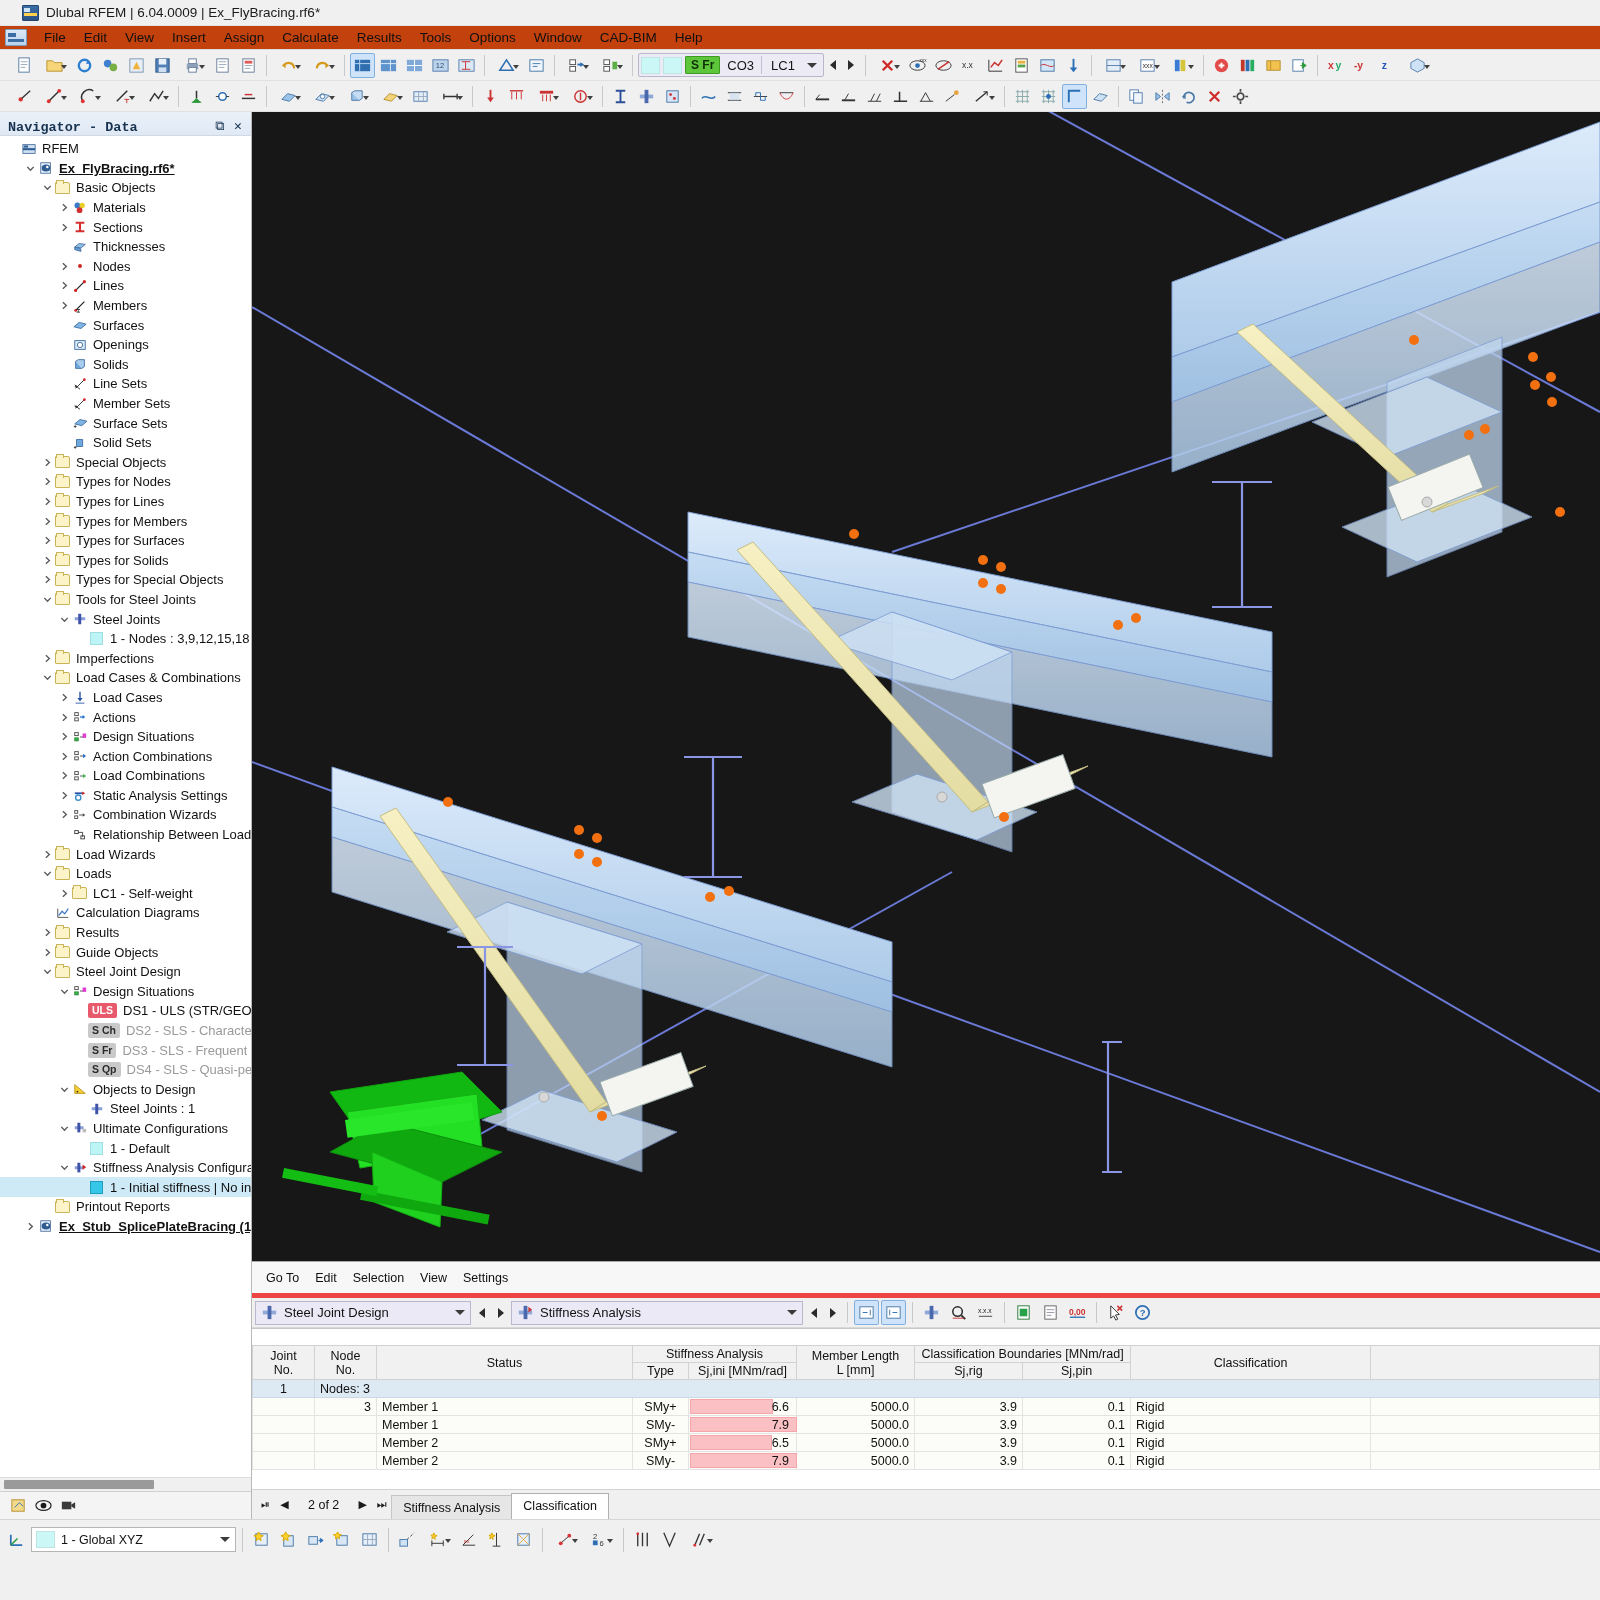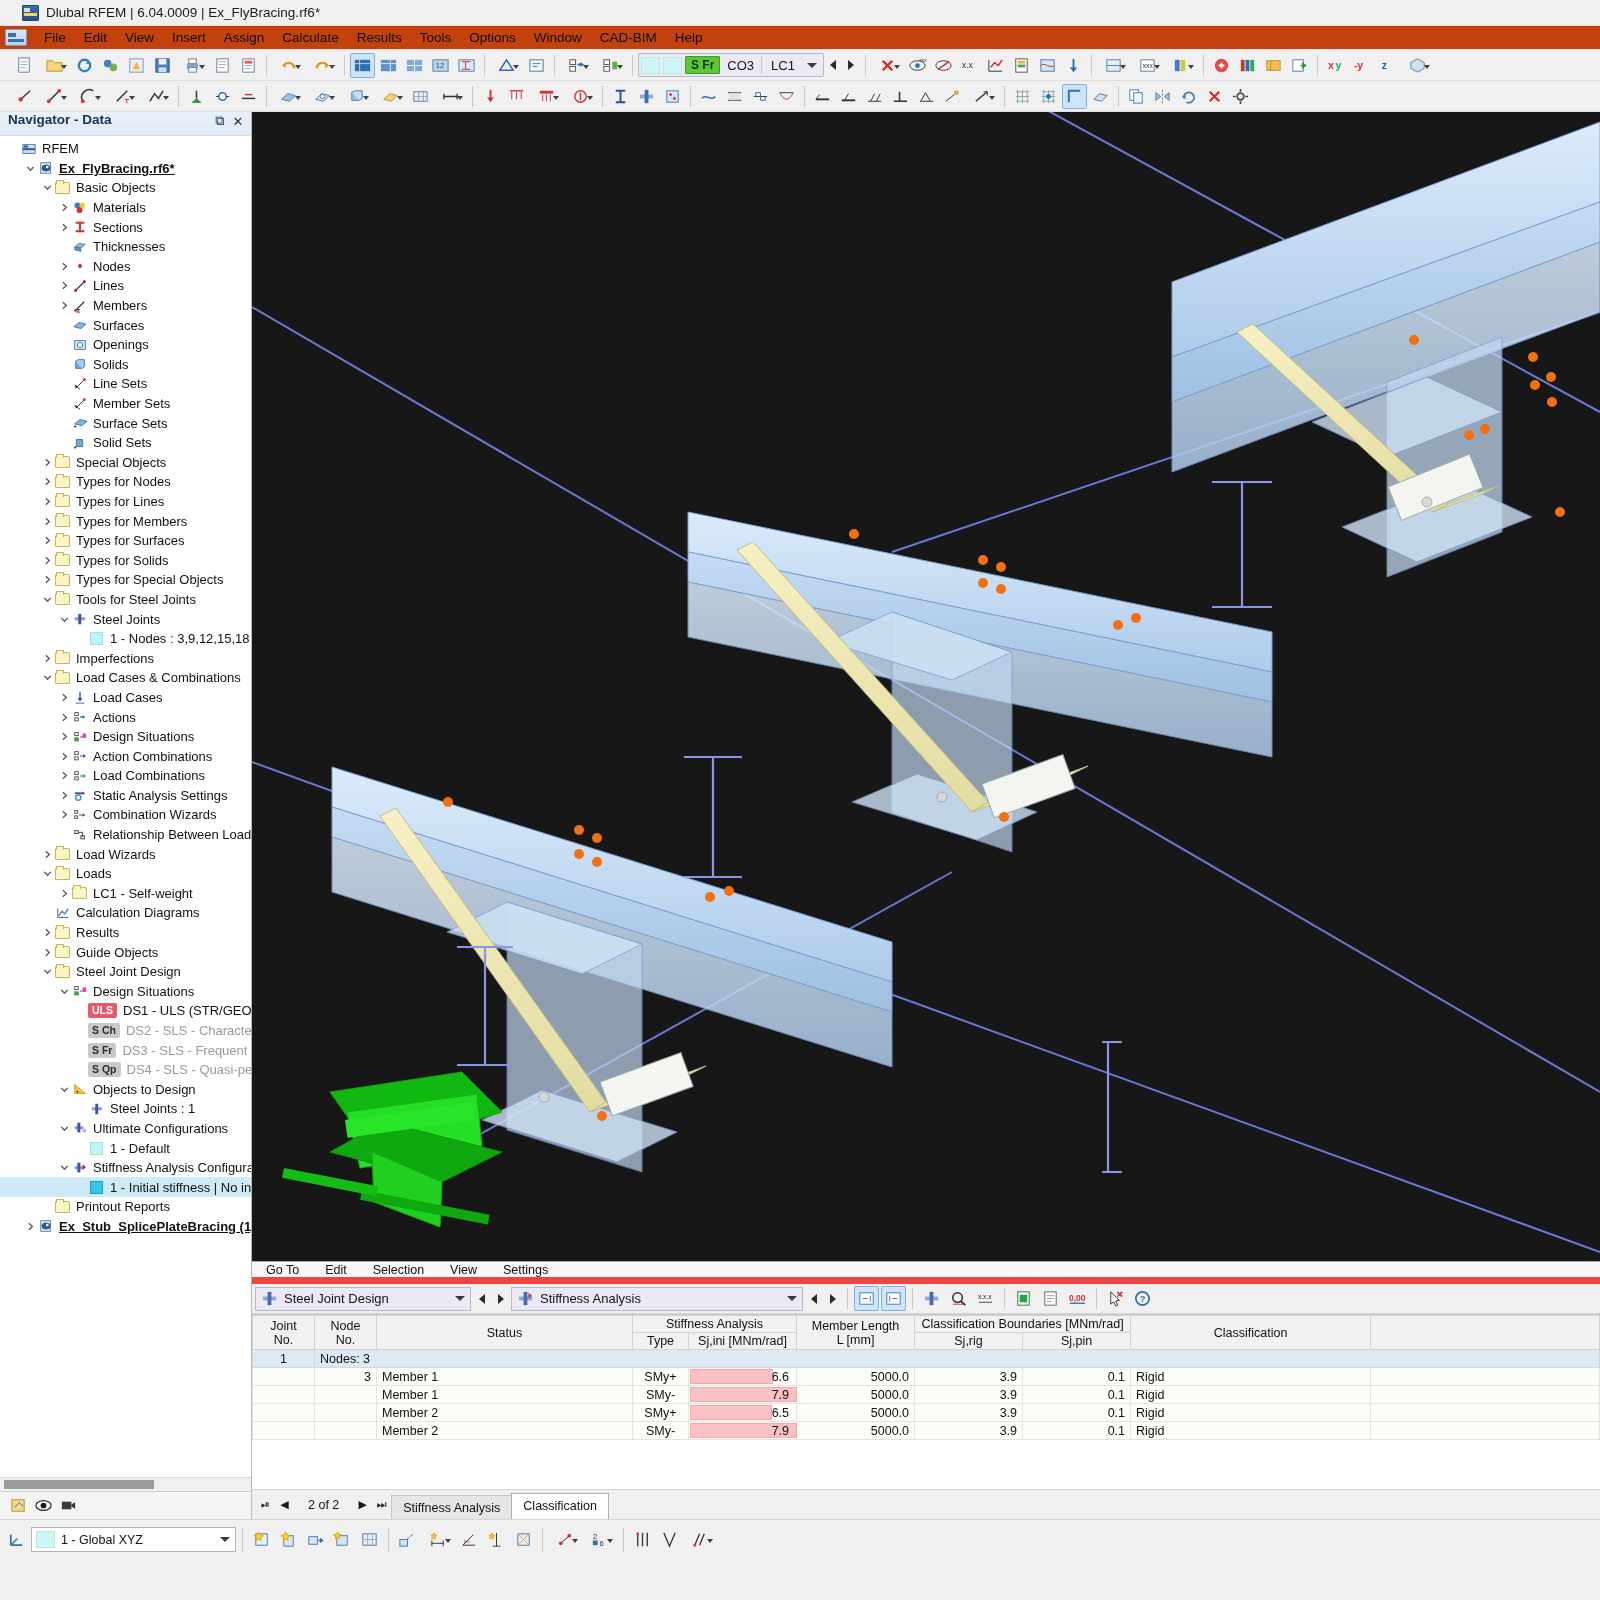--- a/index.html
+++ b/index.html
@@ -62,22 +62,22 @@
   .caret-dn { width:0;height:0;border-left:5px solid transparent;border-right:5px solid transparent;
       border-top:5px solid #3b3b3b; }
   .arrbtn{width:17px;height:22px;display:flex;align-items:center;justify-content:center;}
   .tri-l{width:0;height:0;border-top:5px solid transparent;border-bottom:5px solid transparent;border-right:6px solid #2a2a2a;}
   .tri-r{width:0;height:0;border-top:5px solid transparent;border-bottom:5px solid transparent;border-left:6px solid #2a2a2a;}
   
   #body { display:flex; height:1407px; }
   
   #navigator { width:252px; background:#fff; border-right:1px solid #b8b8b8; display:flex; flex-direction:column; }
   #nav-head {
-    height:24px;background:linear-gradient(#eaf1f9,#dfe9f5);display:flex;align-items:flex-start;
-    padding:0 4px 0 8px;border-bottom:1px solid #cfd8e3;
+    height:24px;background:linear-gradient(#eaf1f9,#dfe9f5);display:flex;align-items:flex-end;
+    padding:0 4px 0 8px;border-bottom:1px solid #cfd8e3;font-family:Liberation Mono, monospace;
   }
   #nav-head .t{font-weight:bold;font-size:13.5px;color:#16324f;flex:1;}
   #nav-head .b{width:18px;height:18px;display:flex;align-items:center;justify-content:center;color:#16324f;font-size:13px;}
   #nav-tree{flex:1;overflow:hidden;padding-top:3px;position:relative;}
   .row{display:flex;align-items:center;height:19.6px;white-space:nowrap;font-size:13px;color:#111;}
   .exp{width:14px;height:14px;display:flex;align-items:center;justify-content:center;flex:0 0 auto;color:#5a5a5a;font-size:10px;}
   .exp svg{display:block;}
   .ico{width:17px;height:15px;margin-right:5px;flex:0 0 auto;display:flex;align-items:center;justify-content:center;}
   .lbl{overflow:hidden;}
   .bold{font-weight:bold;text-decoration:underline;}
@@ -94,32 +94,32 @@
   #nav-scroll{height:14px;background:#f0f0f0;border-top:1px solid #dcdcdc;padding:2px 4px;}
   #nav-scroll .thumb{height:9px;width:150px;background:#9a9a9a;border-radius:1px;}
   
   #viewport{flex:1;display:flex;flex-direction:column;background:#151515;position:relative;}
   #gl{flex:1;position:relative;overflow:hidden;background:#171717;}
   #gl svg{position:absolute;inset:0;}
   
   #results{height:258px;background:#f2f2f2;border-top:1px solid #a9a9a9;display:flex;flex-direction:column;}
   #res-title{height:26px;background:linear-gradient(#e8f1fa,#dcebf8);display:flex;align-items:center;
     padding-left:8px;font-weight:bold;font-size:13.5px;color:#14304d;border-bottom:1px solid #cfdeee;}
-  #res-menu{height:22px;background:#f7f7f7;display:flex;align-items:center;padding-left:6px;border-bottom:7px solid #ef4444;gap:10px;}
+  #res-menu{height:36px;background:#f7f7f7;display:flex;align-items:center;padding-left:6px;border-bottom:5px solid #ef4444;}
   #res-menu .mi{padding:2px 8px;font-size:12.5px;color:#101010;}
   #res-toolbar{height:30px;background:#f0f0f0;display:flex;align-items:center;padding:0 3px;gap:2px;border-bottom:1px solid #d8d8d8;}
   .rcombo{height:24px;background:#ece9f6;border:1px solid #bab8cc;display:flex;align-items:center;padding:0 2px 0 4px;gap:5px;}
   .rcombo .rtxt{font-size:13px;color:#111;}
   .rcombo.w1{width:216px;}
   .rcombo.w2{width:292px;}
   .rcombo .flex{flex:1;}
   .tbtn.on{background:#cfe4fa;border-color:#7fb0e0;}
   
   #tablewrap{flex:1;overflow:hidden;background:#fff;border-top:1px solid #c7c7c7;}
-  table.grid{border-collapse:collapse;width:100%;font-size:12.5px;table-layout:fixed;}
+  table.grid{border-collapse:collapse;width:100%;font-size:12.5px;table-layout:fixed;margin-top:16px;}
   table.grid th{background:#f1f1f1;border:1px solid #d2d2d2;font-weight:normal;color:#111;padding:1px 3px;}
   table.grid td{border:1px solid #e3e3e3;padding:1px 5px;background:#fcfcf8;height:18px;color:#111;}
   td.num{text-align:right;}
   td.ctr{text-align:center;}
   td.idx{background:#e2e2e2;border:1px solid #d2d2d2;}
   tr.grouprow td{background:#dde9f3;border-color:#cbd9e6;}
   .bar{position:relative;background:#fcfcf8;}
   .bar .fill{position:absolute;left:1px;top:1px;bottom:1px;background:#fbc0c4;border:1px solid #f4a6ab;}
   .bar .val{position:relative;float:right;padding-right:2px;}
   #tabbar{height:30px;background:#f0f0f0;display:flex;align-items:center;gap:0;padding:0 4px;border-top:1px solid #d3d3d3;}

